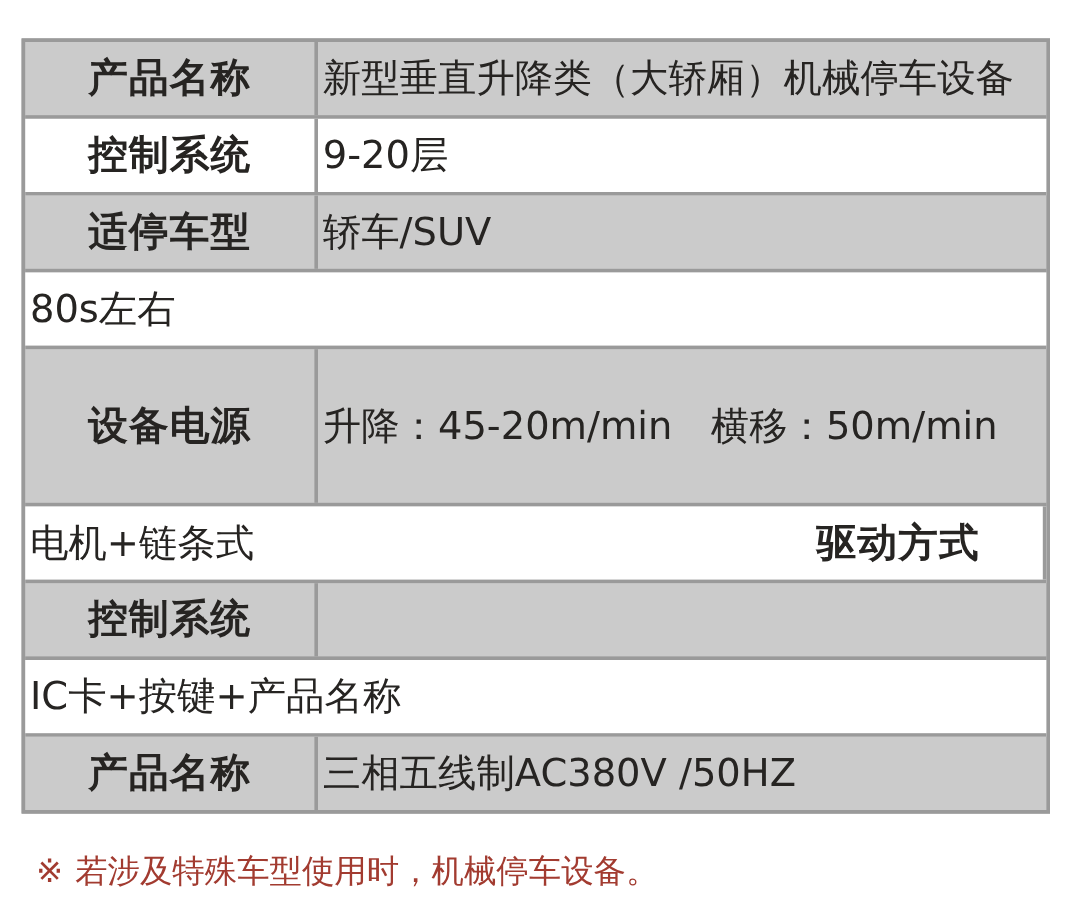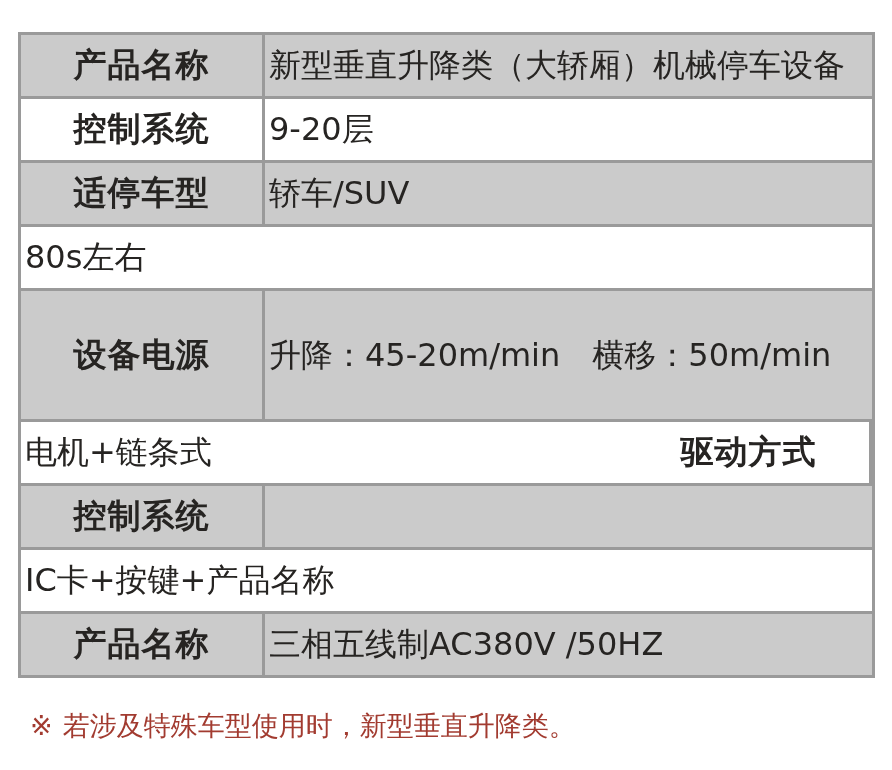--- a/index.html
+++ b/index.html
@@ -108,14 +108,14 @@
     <div class="row">
       <div class="cell value">IC卡+按键+产品名称</div>
     </div>
     <div class="row shaded">
       <div class="cell label">产品名称</div>
       <div class="cell value">三相五线制AC380V /50HZ</div>
     </div>
   </div>
 
 <div class="footnote">
-  <span class="footnote-marker">※</span><span class="footnote-text">若涉及特殊车型使用时，新型垂直升降类。</span>
+  <span class="footnote-marker">※</span><span class="footnote-text">若涉及特殊车型使用时，机械停车设备。</span>
 </div>
 
 </body></html>

